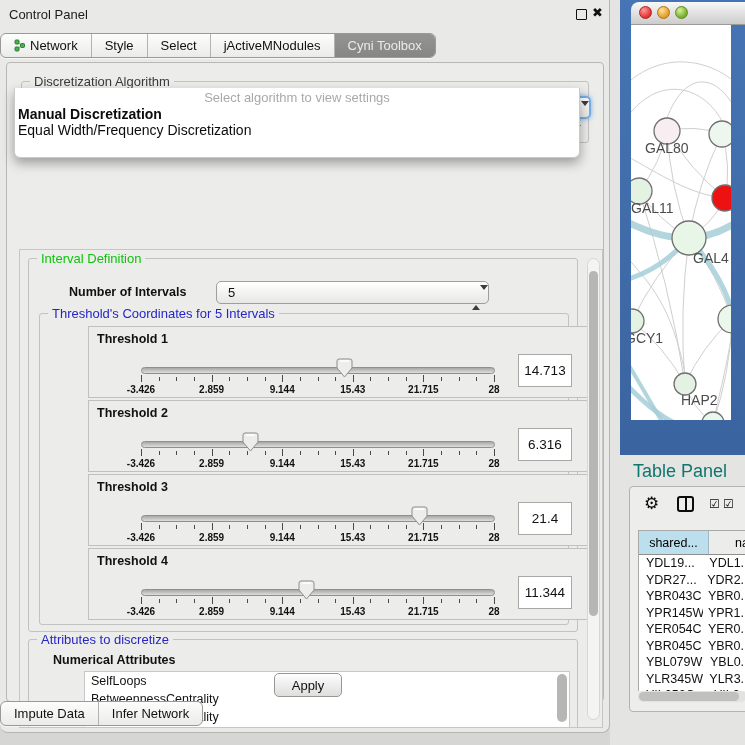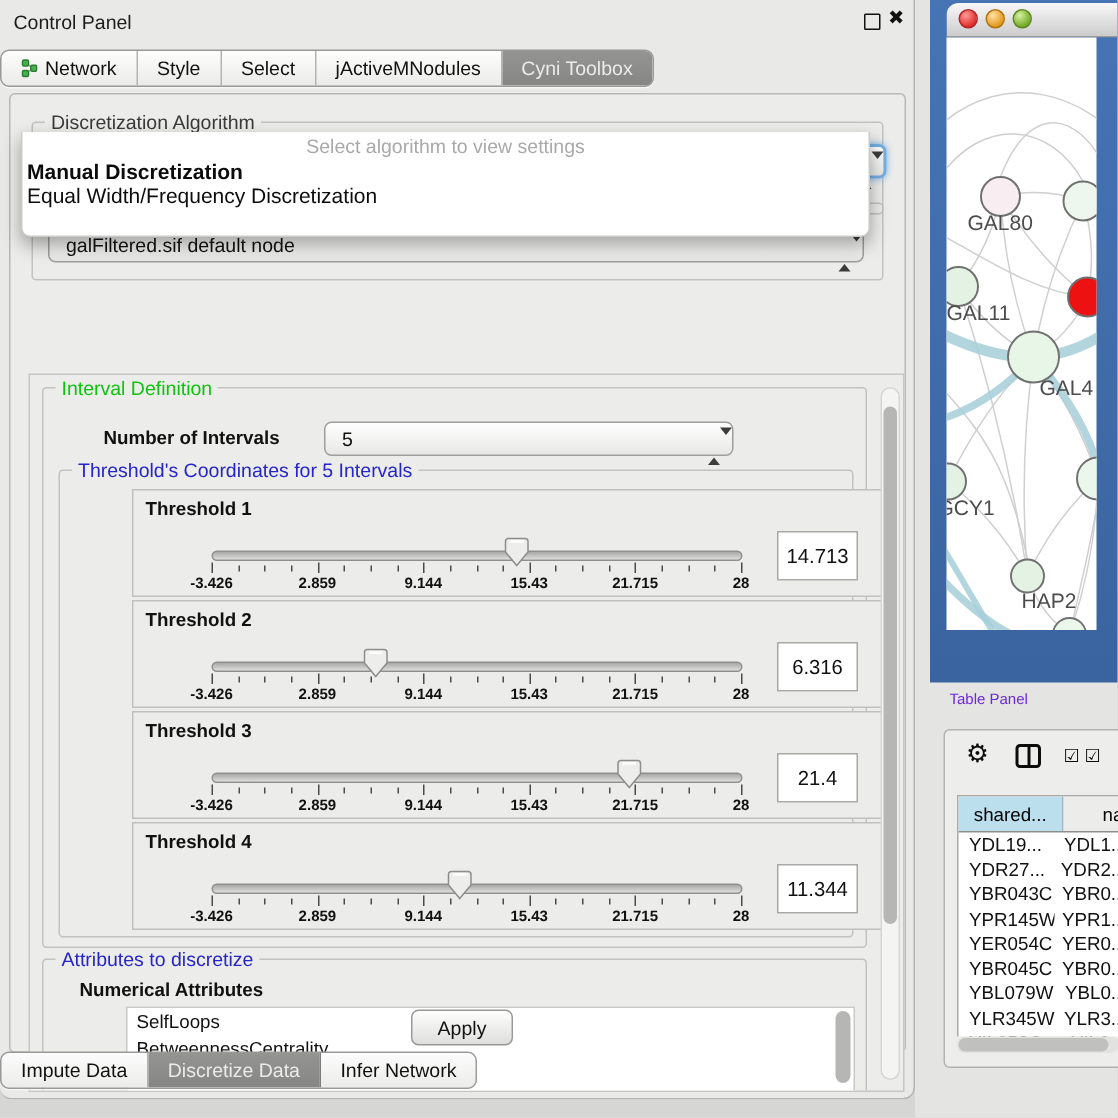--- a/index.html
+++ b/index.html
@@ -83,21 +83,21 @@
   .net-desktop{position:absolute;left:620px;top:0;width:125px;height:455px;background:linear-gradient(#4674b4,#3a649f);}
   .net-frame{position:absolute;left:631px;top:2px;width:114px;height:418px;}
   .net-titlebar{position:absolute;left:0;top:0;width:114px;height:22px;border-radius:8px 0 0 0;
     background:linear-gradient(#f8f8f8,#cccccc);border-bottom:1px solid #9a9a98;}
   .tl{position:absolute;top:4px;width:13px;height:13px;border-radius:50%;box-sizing:border-box;}
   .tl.red{left:8px;background:radial-gradient(circle at 35% 30%,#ff9a95,#e0302f 70%);border:1px solid #b02424;}
   .tl.yellow{left:26px;background:radial-gradient(circle at 35% 30%,#ffe2a0,#e49a22 70%);border:1px solid #b07410;}
   .tl.green{left:44px;background:radial-gradient(circle at 35% 30%,#d6f0a0,#74ad28 70%);border:1px solid #5d8a1e;}
   .net-canvas{position:absolute;left:0;top:23px;width:100px;height:395px;background:#fff;overflow:hidden;}
   
-  .tp-label{position:absolute;left:633px;top:461px;font-size:10px;color:#6d28d9;}
+  .tp-label{position:absolute;left:633px;top:461px;font-size:18px;color:#0f766e;}
   .tp-panel{position:absolute;left:629px;top:486px;width:120px;height:226px;background:#ededeb;
     border:1px solid #b2b2b0;border-radius:4px;box-sizing:border-box;}
   .gear-icon{position:absolute;left:14px;top:6px;font-size:17px;color:#0c0c0c;font-family:"DejaVu Sans",sans-serif;}
   .split-icon{position:absolute;left:47px;top:9px;width:17px;height:16px;border:2px solid #0c0c0c;border-radius:3px;box-sizing:border-box;}
   .split-icon::after{content:"";position:absolute;left:5.5px;top:0;width:2px;height:12px;background:#0c0c0c;}
   .check-icon{position:absolute;top:10px;font-size:12px;color:#0c0c0c;font-family:"DejaVu Sans",sans-serif;}
   .tp-table{position:absolute;left:8px;top:43px;width:112px;height:160px;background:#fff;
     border-left:1px solid #a9a9a7;border-top:1px solid #a9a9a7;overflow:hidden;}
   .tp-header{display:flex;height:23px;border-bottom:1px solid #8f8f8d;font-size:12.5px;}
   .tp-h1{width:70px;background:#bcdfee;border-right:1px solid #9db8c4;display:flex;align-items:center;justify-content:center;box-sizing:border-box;}
@@ -149,29 +149,20 @@
 
     <div class="fs" style="left:14px;top:18px;width:566px;height:60px;">
       <span class="legend">Discretization Algorithm</span>
     </div>
     <div class="combo focusring" style="left:24px;top:33px;width:560px;z-index:5;">
       <span class="spinner">
         <span class="spin-up"></span><span class="spin-down"></span>
       </span>
     </div>
 
-    <div class="fs" style="left:14px;top:72px;width:566px;height:50px;">
-      <span class="legend">Table Data</span>
-      <div class="combo" style="left:10px;top:16px;width:544px;">
-        <span>galFiltered.sif default node</span>
-        <span class="spinner">
-          <span class="spin-up"></span><span class="spin-down"></span>
-        </span>
-      </div>
-    </div>
 
     <div class="scrollpanel">
 
       <div class="fs green" style="left:8px;top:8px;width:548px;height:372px;">
         <span class="legend">Interval Definition</span>
 
         <span class="nlabel" style="left:40px;top:26px;">Number of Intervals</span>
         <div class="combo" style="left:187px;top:22px;width:273px;">
           <span>5</span>
           <span class="spinner">
@@ -369,23 +360,20 @@
       <div class="popup-head">Select algorithm to view settings</div>
       <div class="popup-item bold">Manual Discretization</div>
       <div class="popup-item">Equal Width/Frequency Discretization</div>
     </div>
   </div>
 
   <div class="tabbar bottom">
     <div class="tabgroup" id="bottomTabs">
         <div class="tab">
           <span>Impute Data</span>
-        </div>
-        <div class="tab selected">
-          <span>Discretize Data</span>
         </div>
         <div class="tab">
           <span>Infer Network</span>
         </div>
       </div>
   </div>
 </div>
 
 <div class="right-bg"></div>
 <div class="net-desktop"></div>

